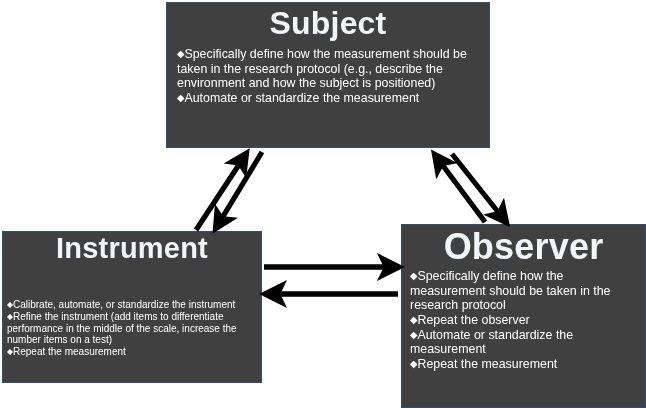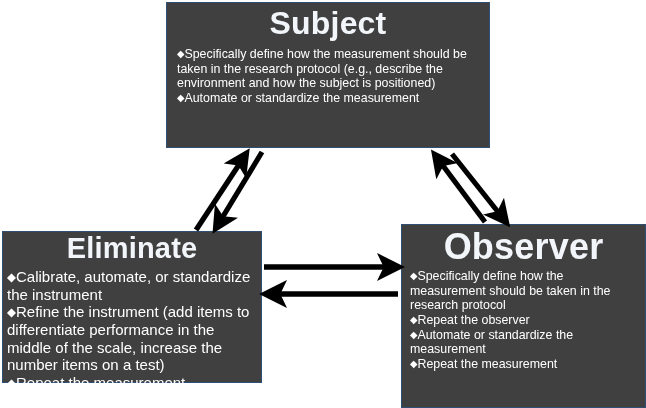--- a/index.html
+++ b/index.html
@@ -66,22 +66,23 @@
     left: 2px;
     top: 231px;
     width: 260px;
     height: 152px;
   }
   #node-instrument .node-title {
     font-size: 29px;
     padding-top: 2px;
   }
   #node-instrument .node-body {
-    font-size: 15px;
+    font-size: 10px;
     padding: 5px 6px 0 4px;
+    margin-top: 31px;
   }
 
   
   #node-observer {
     left: 401px;
     top: 224px;
     width: 245px;
     height: 184px;
   }
   #node-observer .node-title {
@@ -113,21 +114,21 @@
       <span class="bullet-line">
         <span class="dia">◆</span><span>Specifically define how the measurement should be taken in the research protocol (e.g., describe the environment and how the subject is positioned)</span>
       </span>
       <span class="bullet-line">
         <span class="dia">◆</span><span>Automate or standardize the measurement</span>
       </span>
     </div>
   </div>
 
   <div class="node" id="node-instrument">
-    <div class="node-title">Eliminate</div>
+    <div class="node-title">Instrument</div>
     <div class="node-body">
       <span class="bullet-line">
         <span class="dia">◆</span><span>Calibrate, automate, or standardize the instrument</span>
       </span>
       <span class="bullet-line">
         <span class="dia">◆</span><span>Refine the instrument (add items to differentiate performance in the middle of the scale, increase the number items on a test)</span>
       </span>
       <span class="bullet-line">
         <span class="dia">◆</span><span>Repeat the measurement</span>
       </span>

